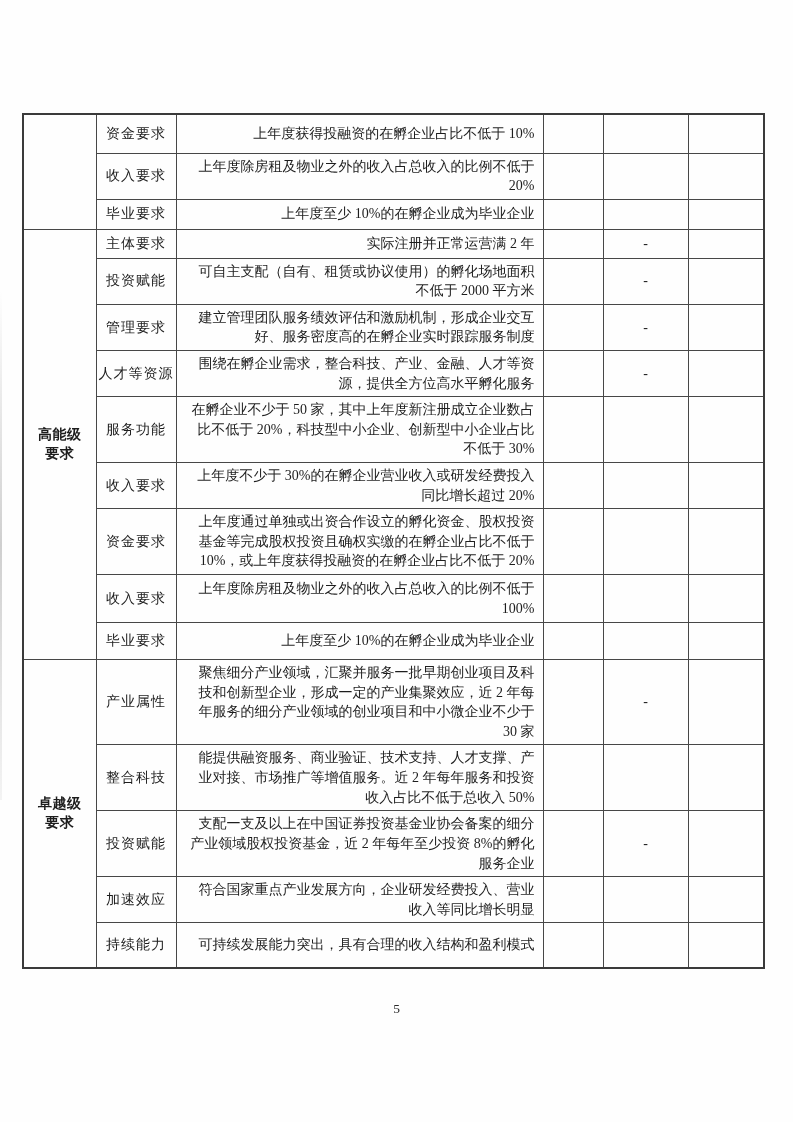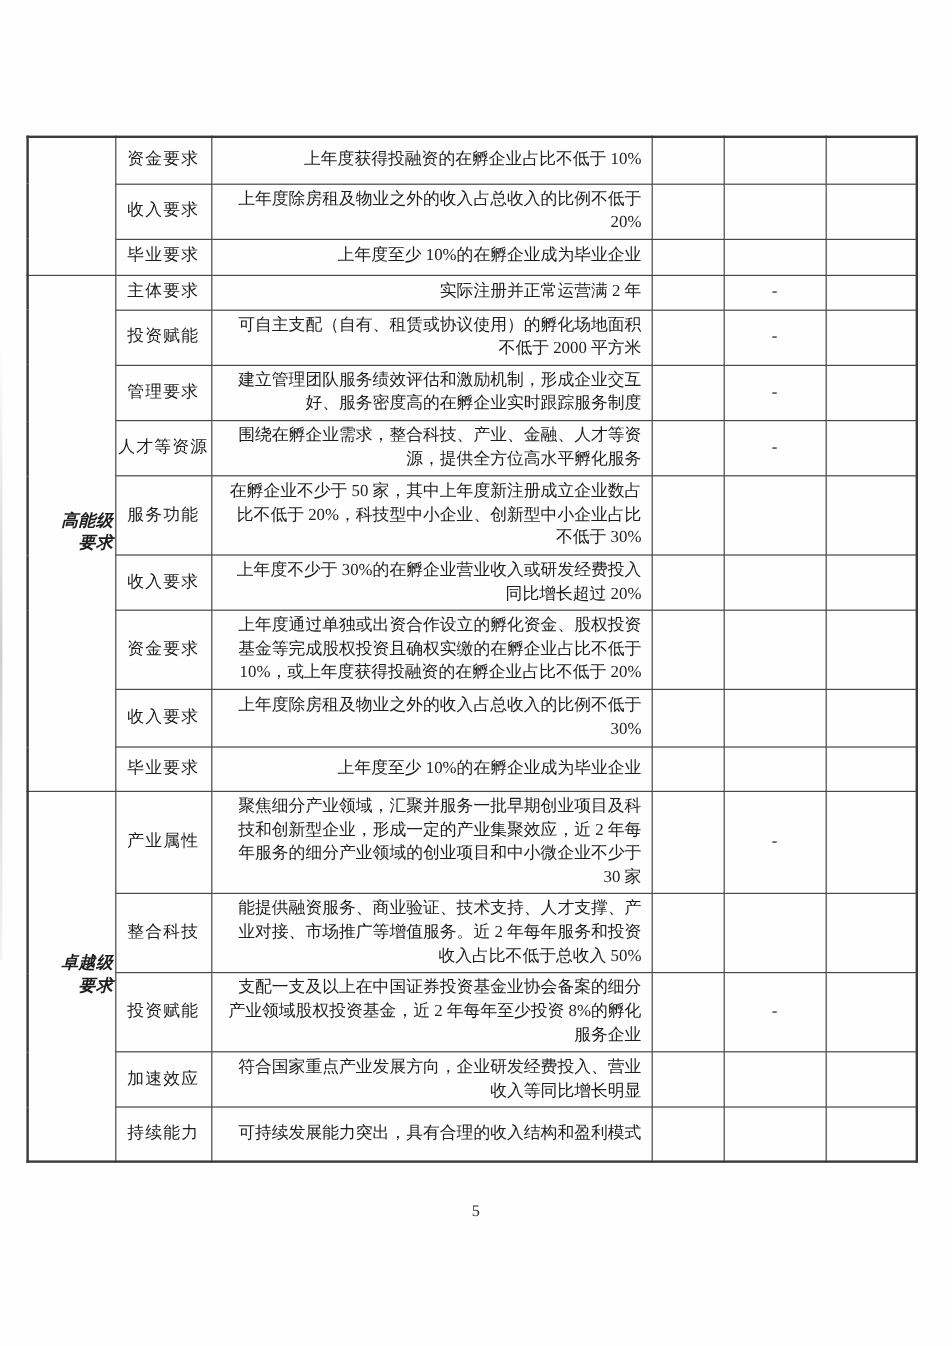--- a/index.html
+++ b/index.html
@@ -34,27 +34,26 @@
     border: 2px solid #3a3a3a;
   }
   table.req td {
     border: 1px solid #474747;
     font-size: 14px;
     line-height: 1.4;
     vertical-align: middle;
     overflow: hidden;
   }
   td.group {
-    text-align: right;
+    text-align: center;
     font-weight: bold;
     font-size: 14.5px;
     white-space: pre-line;
     letter-spacing: 0.5px;
     line-height: 1.45;
-    font-style: italic;
   }
   td.cat {
     text-align: center;
     letter-spacing: 1px;
     padding: 2px 2px;
   }
   td.desc {
     text-align: right;
     padding: 3px 8px 3px 9px;
   }
@@ -156,21 +155,21 @@
     </tr>
     <tr style="height:59px">
       <td class="cat">资金要求</td>
       <td class="desc">上年度通过单独或出资合作设立的孵化资金、股权投资基金等完成股权投资且确权实缴的在孵企业占比不低于 10%，或上年度获得投融资的在孵企业占比不低于 20%</td>
       <td class="mark"></td>
       <td class="mark"></td>
       <td class="mark"></td>
     </tr>
     <tr style="height:48px">
       <td class="cat">收入要求</td>
-      <td class="desc">上年度除房租及物业之外的收入占总收入的比例不低于 30%</td>
+      <td class="desc">上年度除房租及物业之外的收入占总收入的比例不低于 100%</td>
       <td class="mark"></td>
       <td class="mark"></td>
       <td class="mark"></td>
     </tr>
     <tr style="height:37px">
       <td class="cat">毕业要求</td>
       <td class="desc">上年度至少 10%的在孵企业成为毕业企业</td>
       <td class="mark"></td>
       <td class="mark"></td>
       <td class="mark"></td>

